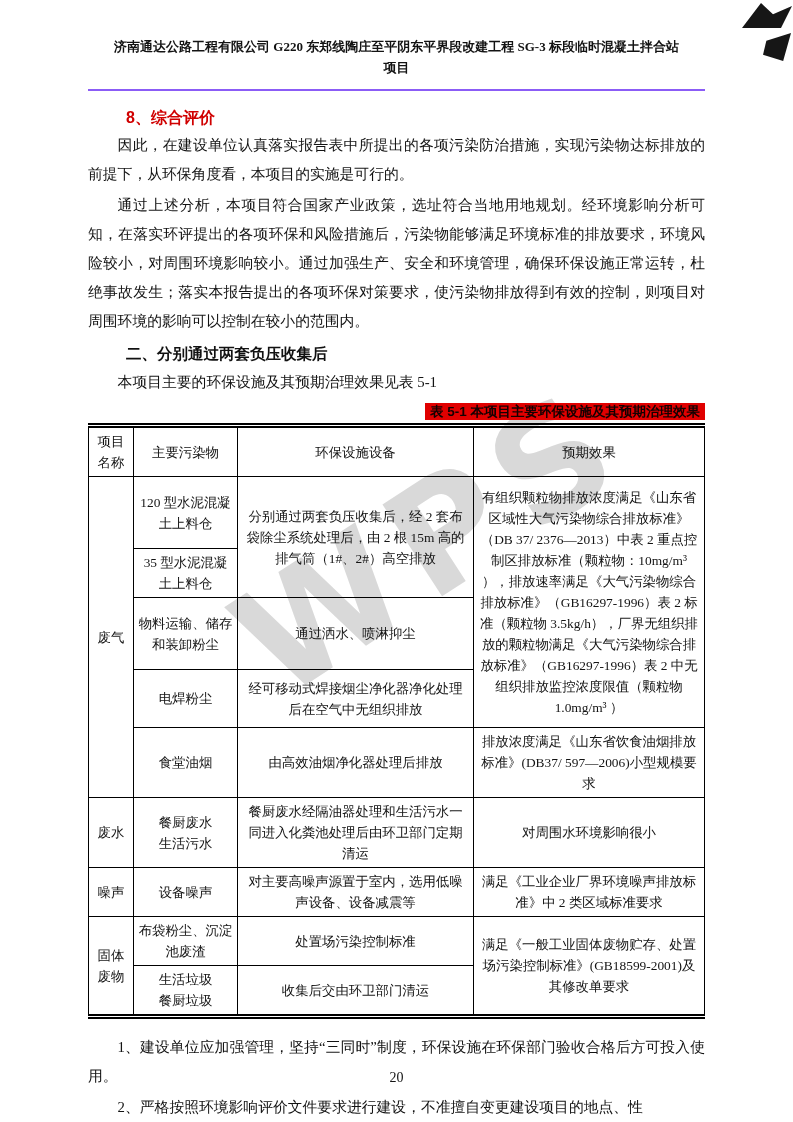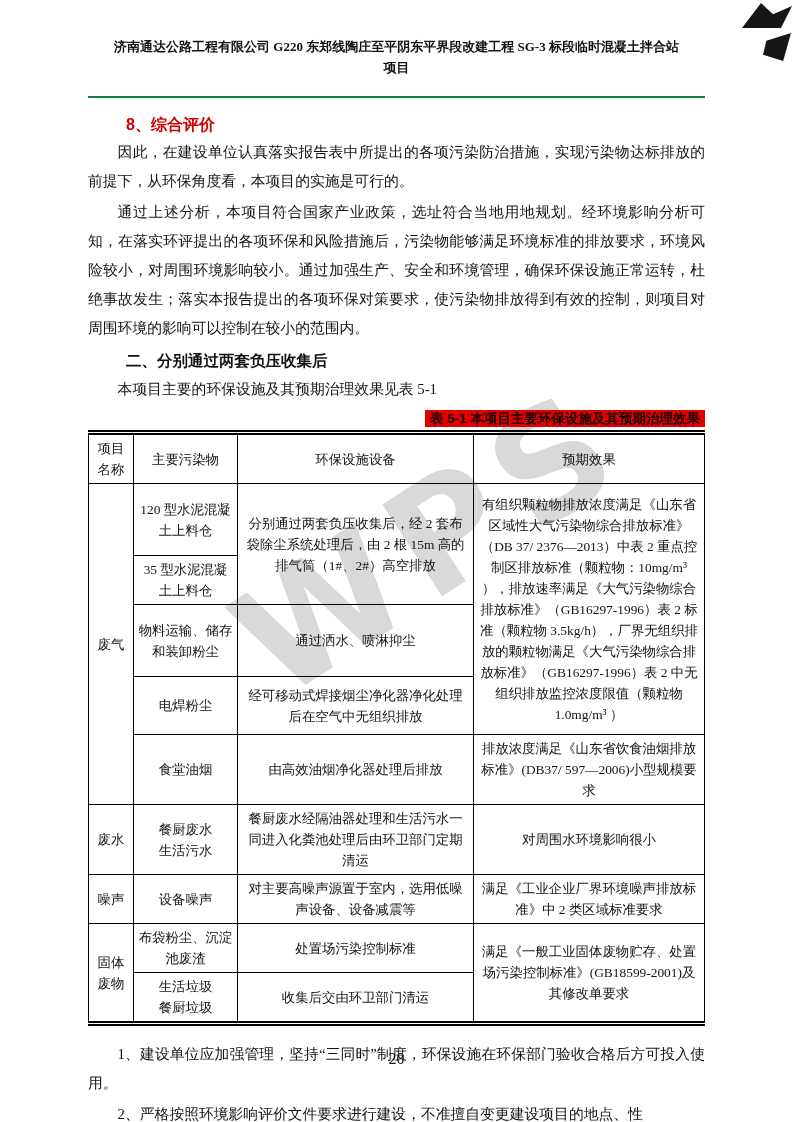--- a/index.html
+++ b/index.html
@@ -13,22 +13,22 @@
     color:#131313;
     overflow:hidden;
   }
   .content { position:absolute; left:88px; right:88px; top:36px; }
 
   
   .doc-header {
     text-align:center;
     font-size:13px; font-weight:bold;
     line-height:21px;
-    padding-bottom:18px;
-    border-bottom:2px solid #15803d;
+    padding-bottom:11px;
+    border-bottom:2px solid #8b5cf6;
   }
 
   
   .h-red {
     margin-top:17px;
     padding-left:38px;
     font-family:"Liberation Sans","DejaVu Sans",sans-serif;
     font-size:16px; font-weight:bold;
     color:#d00000;
   }
@@ -91,22 +91,22 @@
   tr.h40 td { height:40px; }
   tr.h58 td { height:58px; }
   tr.h72 td { height:72px; }
 
   
   .notes { margin-top:14px; }
 
   
   .doc-footer {
     position:absolute;
-    left:88px; right:88px; bottom:54px;
-    font-size:16px;
+    left:88px; right:88px; bottom:36px;
+    font-size:14px;
     display:grid;
     grid-template-columns:1fr auto 1fr;
     align-items:center;
     gap:18px;
   }
   .doc-footer .pageno { text-align:center; }
   .doc-footer .company { text-align:right; }
 
   
   .watermark {

